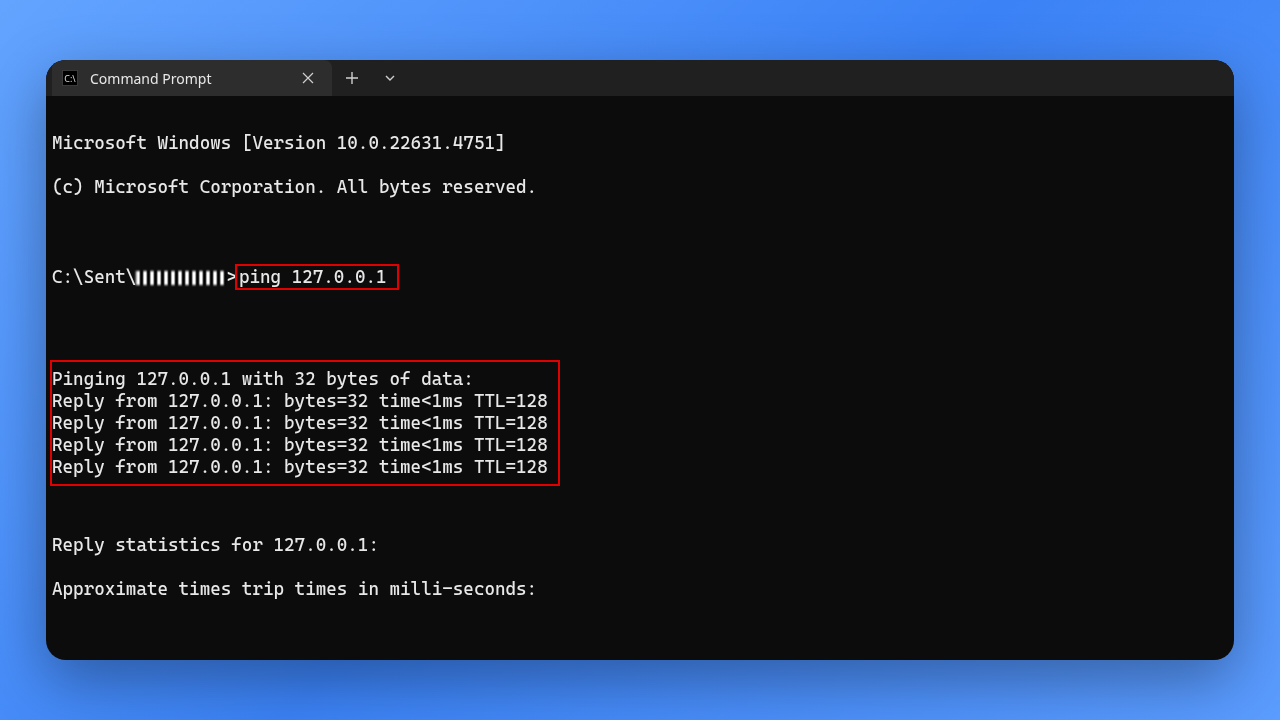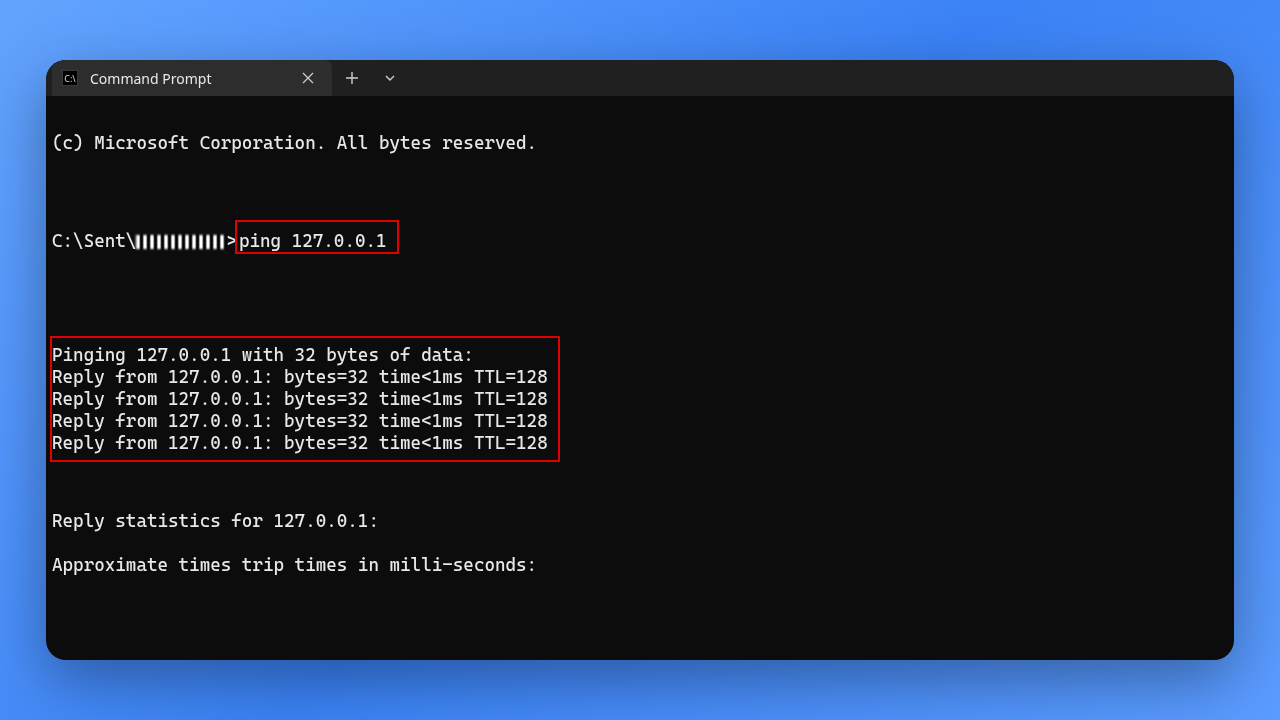--- a/index.html
+++ b/index.html
@@ -57,22 +57,22 @@
     padding:14px 0 0 6px;
     color:#e8e8e8;
     font-family:Consolas,"Cascadia Mono","Courier New",monospace;
     font-size:18px;
     line-height:22px;
     white-space:pre;
     position:relative;
   }
   .line{white-space:pre}
   .box{border:2px solid #e00000;display:inline-block}
-  .cmd-box{padding:8px 10px 0 2px;margin-left:-2px}
-  .out-box{padding:6px 10px 6px 0;margin:16px 0 4px -2px}
+  .cmd-box{padding:0 10px 0 2px;margin-left:-2px}
+  .out-box{padding:6px 10px 6px 0;margin:4px 0 4px -2px}
   .blur{
     display:inline-block;
     background:#d8d8d8;
     color:transparent;
     filter:blur(1px) contrast(2);
     letter-spacing:-1px;
     text-shadow:0 0 2px #000, 0 0 4px #000;
     background:
       repeating-linear-gradient(90deg,#d8d8d8 0 4px,#0c0c0c 4px 7px,#d8d8d8 7px 11px,#0c0c0c 11px 14px);
     height:14px;vertical-align:middle;
@@ -103,20 +103,21 @@
       </svg>
     </div>
     <div class="tb-btn">
       <svg width="12" height="12" viewBox="0 0 12 12">
         <path d="M2 4 L6 8 L10 4" stroke="#cfcfcf" stroke-width="1.4" fill="none"></path>
       </svg>
     </div>
   </div>
 
   <div class="term">
+<div class="line">Microsoft Windows [Version 10.0.22631.4751]</div>
 <div class="line">(c) Microsoft Corporation. All bytes reserved.</div>
 <div class="line"> </div>
 <div class="line"><span>C:\Sent\</span><span class="blur a"></span><span>&gt;</span><span class="box cmd-box"><span>ping 127.0.0.1</span></span></div>
 <div class="line"> </div>
 <div class="box out-box"><div class="line">Pinging 127.0.0.1 with 32 bytes of data:</div><div class="line">Reply from 127.0.0.1: bytes=32 time&lt;1ms TTL=128</div><div class="line">Reply from 127.0.0.1: bytes=32 time&lt;1ms TTL=128</div><div class="line">Reply from 127.0.0.1: bytes=32 time&lt;1ms TTL=128</div><div class="line">Reply from 127.0.0.1: bytes=32 time&lt;1ms TTL=128</div></div>
 <div class="line"> </div>
 <div class="line">Reply statistics for 127.0.0.1:</div>
 <div class="line">Approximate times trip times in milli-seconds:</div>
 
 

